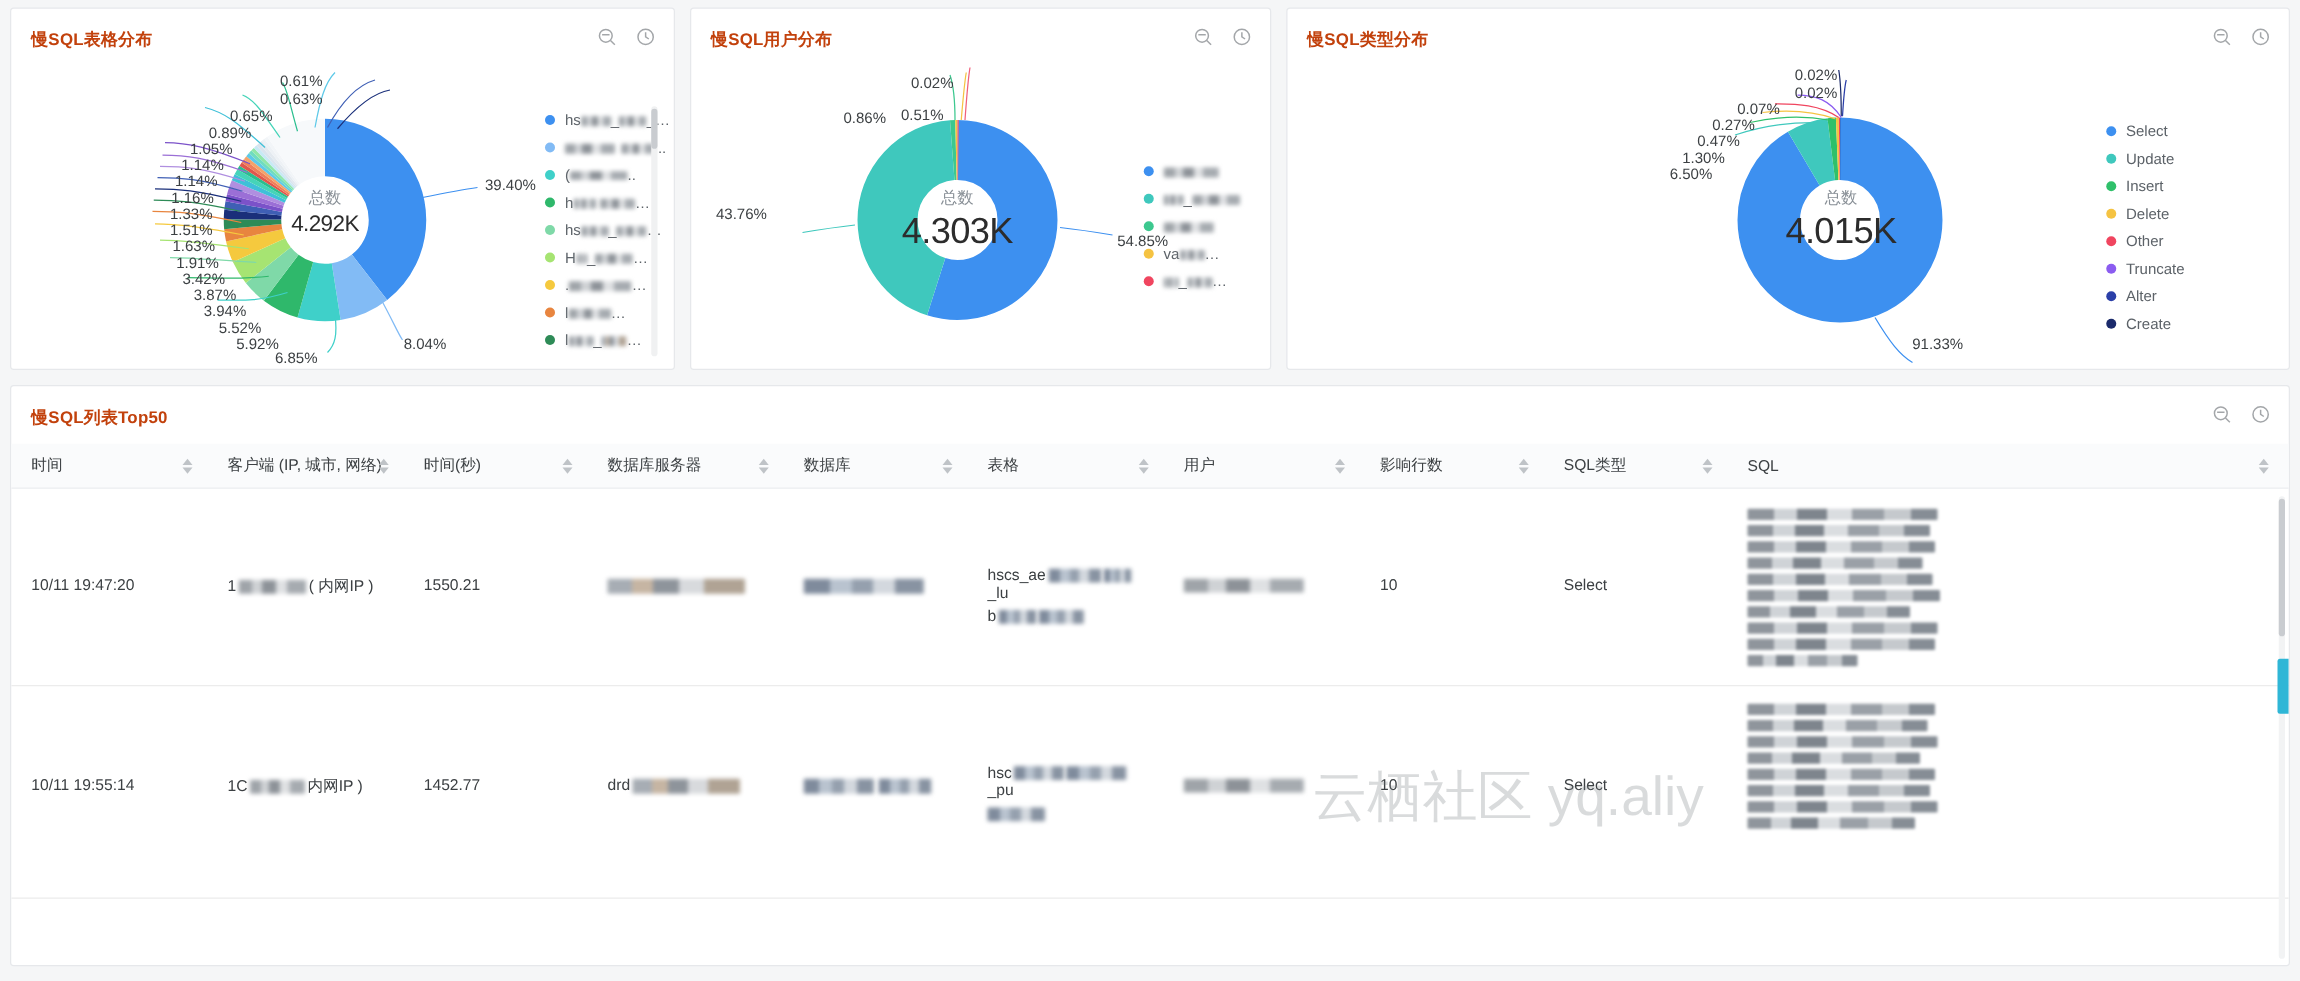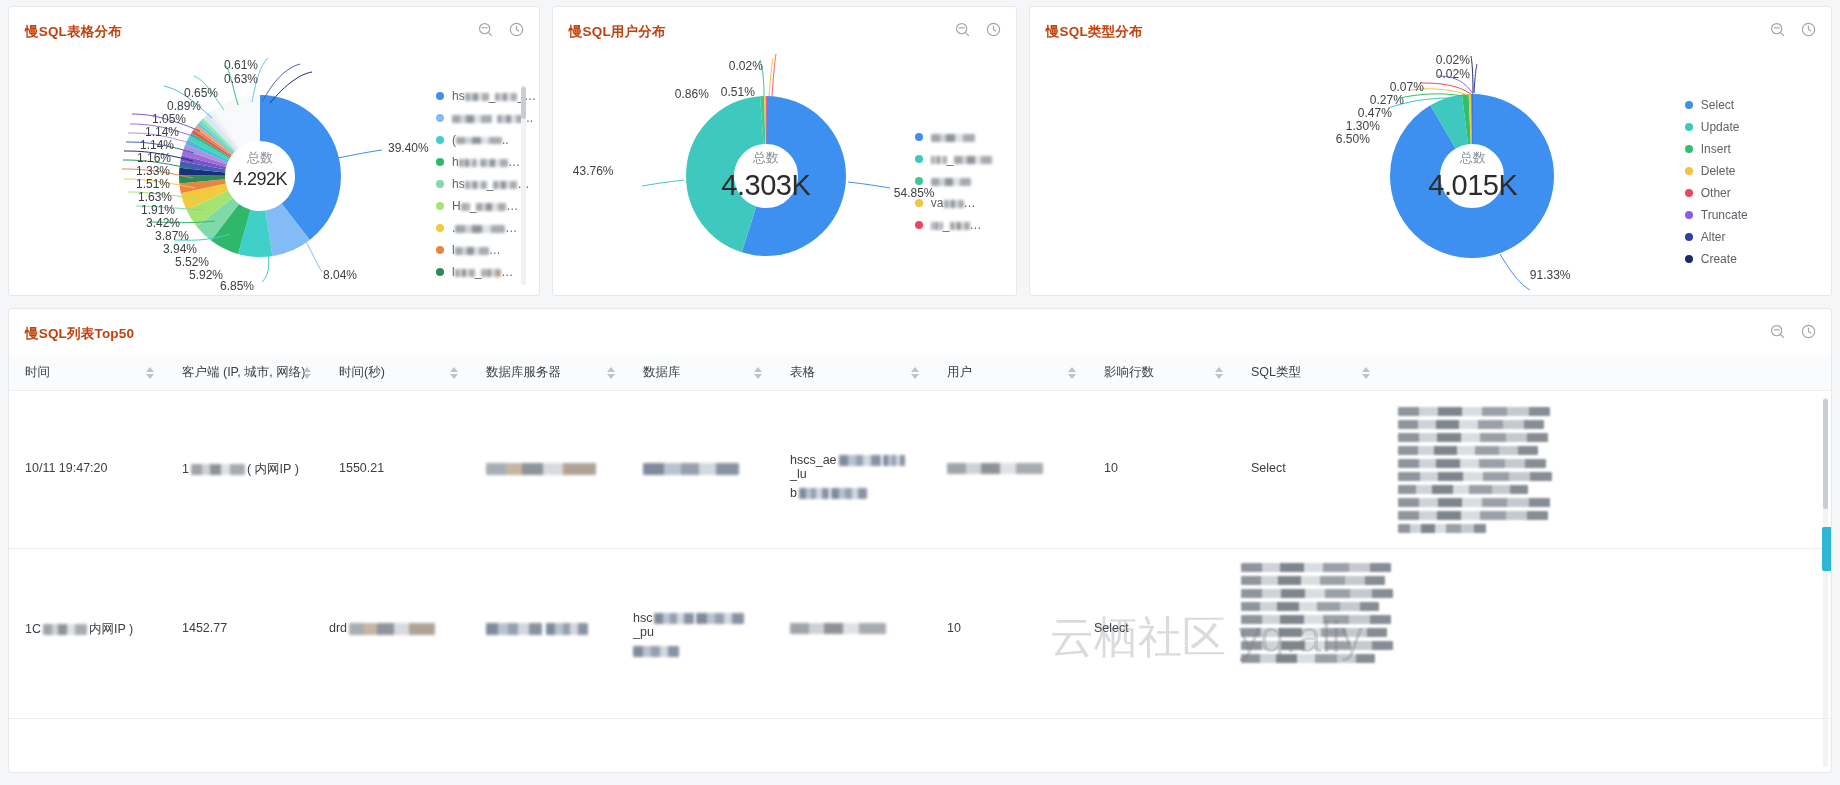--- a/index.html
+++ b/index.html
@@ -544,20 +544,27 @@
             <i class="dn"></i>
           </span>
         </div>
       <div class="th" style="width:147px">
           <span>SQL类型</span>
           <span class="sorter">
             <i class="up"></i>
             <i class="dn"></i>
           </span>
         </div>
+      <div class="th" style="width:445px">
+          <span>SQL</span>
+          <span class="sorter">
+            <i class="up"></i>
+            <i class="dn"></i>
+          </span>
+        </div>
     </div>
 
     <div class="tr" style="height:158px">
       <div class="td" style="width:157px; padding-top:70px;">10/11 19:47:20</div>
       <div class="td" style="width:157px; padding-top:70px;">
         <span>1</span><span class="bl g" style="width:54px;height:11px;margin:0 2px"></span><span>( 内网IP )</span>
       </div>
       <div class="td" style="width:147px; padding-top:70px;">1550.21</div>
       <div class="td" style="width:157px; padding-top:70px;"><span class="bl w" style="width:110px;height:12px"></span></div>
       <div class="td" style="width:147px; padding-top:70px;"><span class="bl b" style="width:96px;height:12px"></span></div>
@@ -576,20 +583,21 @@
         <div class="sql-blur-line" style="width:148px"></div>
         <div class="sql-blur-line" style="width:154px"></div>
         <div class="sql-blur-line" style="width:130px"></div>
         <div class="sql-blur-line" style="width:152px"></div>
         <div class="sql-blur-line" style="width:150px"></div>
         <div class="sql-blur-line" style="width:88px"></div>
       </div>
     </div>
 
     <div class="tr" style="height:170px">
+      <div class="td" style="width:157px; padding-top:72px;">10/11 19:55:14</div>
       <div class="td" style="width:157px; padding-top:72px;">
         <span>1C</span><span class="bl g" style="width:44px;height:11px;margin:0 2px"></span><span>内网IP )</span>
       </div>
       <div class="td" style="width:147px; padding-top:72px;">1452.77</div>
       <div class="td" style="width:157px; padding-top:72px;"><span>drd</span><span class="bl w" style="width:86px;height:12px;margin-left:2px"></span></div>
       <div class="td" style="width:147px; padding-top:72px;"><span class="bl b" style="width:56px;height:12px"></span><span class="bl b" style="width:42px;height:12px;margin-left:4px"></span></div>
       <div class="td" style="width:157px; padding-top:62px;">
         <div><span>hsc</span><span class="bl b" style="width:40px;height:11px;margin:0 2px"></span><span class="bl b" style="width:48px;height:11px"></span><span>_pu</span></div>
         <div style="margin-top:5px"><span class="bl b" style="width:46px;height:11px"></span></div>
       </div>

